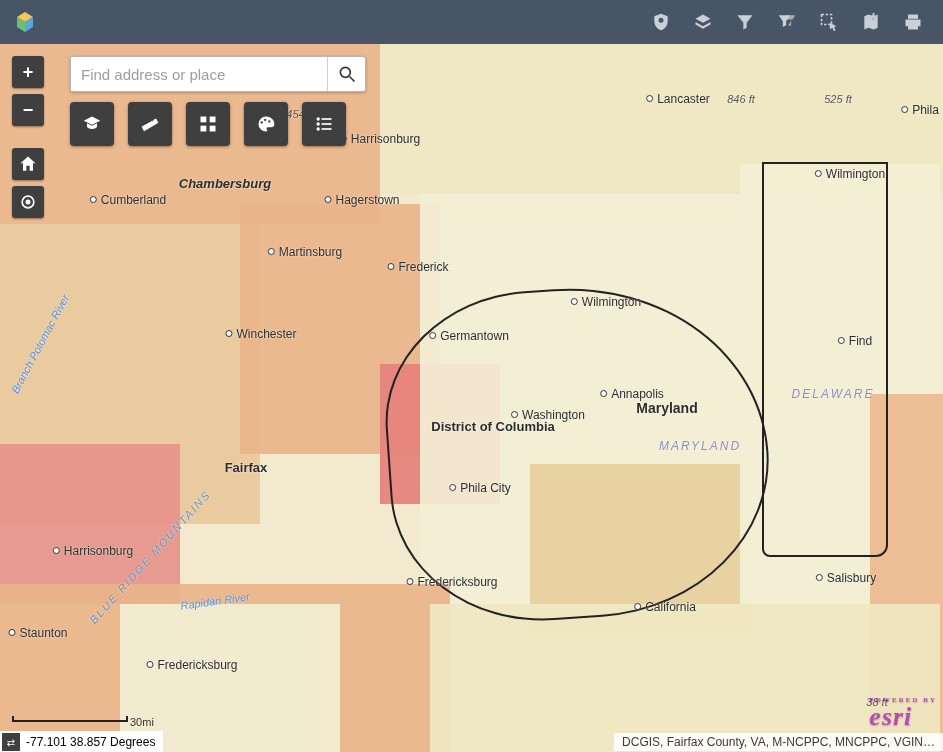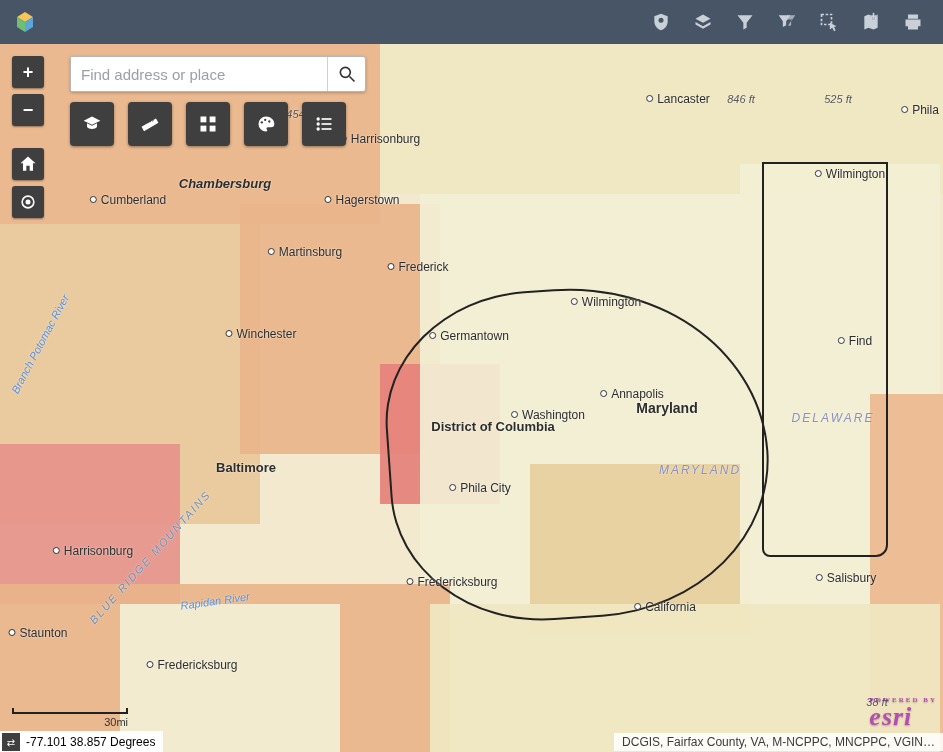--- a/index.html
+++ b/index.html
@@ -41,21 +41,21 @@
   transform: translate(-50%, -50%);
   text-shadow: 0 0 2px rgba(255,255,255,.8);
 }
 .lbl.dot::before {
   content: ''; display: inline-block; width: 5px; height: 5px;
   border: 1px solid #333; border-radius: 50%; background: #fff;
   margin-right: 4px; vertical-align: 1px;
 }
 .lbl.state { font-weight: bold; font-size: 13px; }
 .lbl.state-lg { font-weight: bold; font-size: 14px; }
-.lbl.cap { font-style: italic; color: #8b8fc0; font-size: 12px; letter-spacing: 2px; margin-top: 24px; }
+.lbl.cap { font-style: italic; color: #8b8fc0; font-size: 12px; letter-spacing: 2px; }
 .lbl.elev { font-style: italic; font-size: 11px; color: #555; }
 .lbl.river { font-style: italic; font-size: 11px; color: #5c8fd6; }
 .lbl.mtn  { font-style: italic; font-size: 11px; color: #6f8fb8; letter-spacing: 2px; }
 
 
 .state-border {
   position:absolute;
   border: 2px solid #222;
   background: transparent;
 }
@@ -133,21 +133,21 @@
   color: #a21caf; font-size: 26px; font-weight: bold;
   font-family: Georgia, serif; letter-spacing: 1px; font-style: italic;
   text-shadow: 0 1px 2px rgba(0,0,0,.4);
   opacity: .75;
 }
 .esri-logo .tag { font-size: 7px; letter-spacing: 2px; font-style: normal; display:block; line-height:.5;}
 
 
 .scale-bar {
   position: absolute; left: 12px; bottom: 24px;
-  display: flex; flex-direction: column; gap: 2px;
+  display: flex; flex-direction: row; gap: 2px;
   font-size: 11px; color: #333;
 }
 .scale-bar .bar {
   width: 116px; height: 6px;
   border-left: 2px solid #222; border-bottom: 2px solid #222; border-right: 2px solid #222;
 }
 
 
 .ic { width: 20px; height: 20px; }
 .ic-lg { width: 24px; height: 24px; }
@@ -229,21 +229,21 @@
     <div class="patch" style="left:0;top:400px;width:180px;height:160px;background:#e6938a"></div>
     <div class="patch" style="left:0;top:540px;width:450px;height:170px;background:#e9b48a"></div>
     <div class="patch" style="left:120px;top:560px;width:220px;height:150px;background:#f3efd5"></div>
     <div class="patch" style="left:430px;top:560px;width:510px;height:150px;background:#f0e7c2"></div>
 
     <div class="state-border" style="left:762px;top:118px;width:126px;height:395px;border-radius:0 0 12px 8px"></div>
 
     <div class="state-border" style="left:388px;top:244px;width:380px;height:330px;border-radius:40% 55% 48% 42%;border-width:2px;transform:rotate(-4deg);"></div>
 
     <span class="lbl state" style="font-style:italic;left:225px;top:139px">Chambersburg</span>
-    <span class="lbl state" style="left:246px;top:423px">Baltimore</span>
+    <span class="lbl state" style="left:246px;top:423px">Fairfax</span>
     <span class="lbl state-lg" style="left:667px;top:364px">Maryland</span>
     <span class="lbl state" style="left:493px;top:382px">District of Columbia</span>
 
     <span class="lbl cap" style="left:833px;top:350px">DELAWARE</span>
     <span class="lbl cap" style="left:700px;top:402px">MARYLAND</span>
 
     <span class="lbl dot" style="left:678px;top:55px">Lancaster</span>
     <span class="lbl dot" style="left:920px;top:66px">Phila</span>
     <span class="lbl dot" style="left:380px;top:95px">Harrisonburg</span>
     <span class="lbl dot" style="left:850px;top:130px">Wilmington</span>

